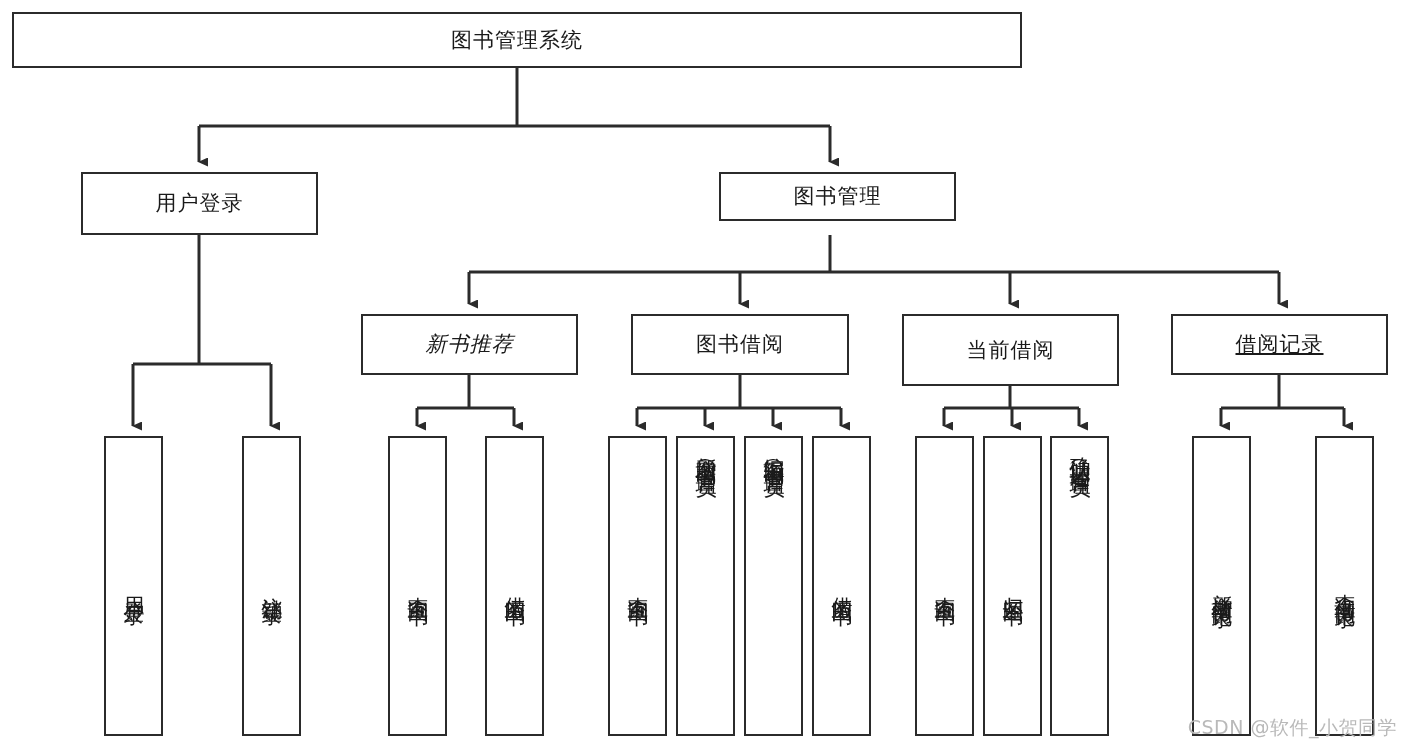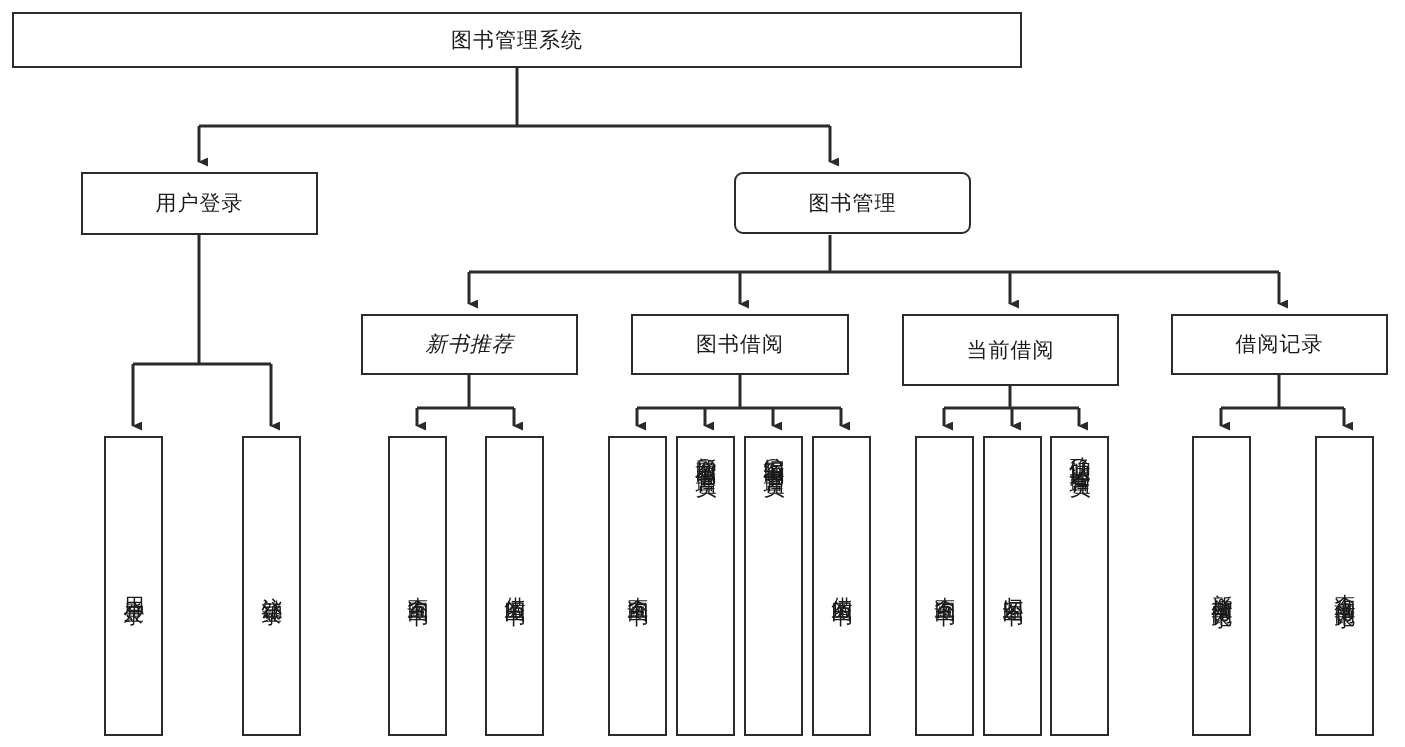--- a/index.html
+++ b/index.html
@@ -103,36 +103,36 @@
   </svg>
 
   <div class="node-box" id="root-box" style="left: 12px; top: 12px; width: 1010px; height: 56px;">
     <span class="node-label">图书管理系统</span>
   </div>
 
   <div id="level1-container">
       <div class="node-box" style="left: 81px; top: 172px; width: 237px; height: 63px;">
         <span class="node-label">用户登录</span>
       </div>
-      <div class="node-box" style="left: 734px; top: 172px; width: 237px; height: 62px; border-radius: 9px;">
+      <div class="node-box" style="left: 719px; top: 172px; width: 237px; height: 49px;">
         <span class="node-label">图书管理</span>
       </div>
     </div>
 
   <div id="level2-container">
       <div class="node-box" style="left: 361px; top: 314px; width: 217px; height: 61px; font-style: italic;">
         <span class="node-label">新书推荐</span>
       </div>
       <div class="node-box" style="left: 631px; top: 314px; width: 218px; height: 61px;">
         <span class="node-label">图书借阅</span>
       </div>
       <div class="node-box" style="left: 902px; top: 314px; width: 217px; height: 72px;">
         <span class="node-label">当前借阅</span>
       </div>
-      <div class="node-box" style="left: 1171px; top: 314px; width: 217px; height: 61px;">
+      <div class="node-box" style="left: 1171px; top: 314px; width: 217px; height: 61px; text-decoration: underline;">
         <span class="node-label">借阅记录</span>
       </div>
     </div>
 
   <div id="leaves-container">
       <div class="leaf-box" style="left: 104px; top: 436px; width: 59px; height: 300px;">
         <span class="leaf-label">用户登录</span>
       </div>
       <div class="leaf-box" style="left: 242px; top: 436px; width: 59px; height: 300px;">
         <span class="leaf-label">注销登录</span>
@@ -165,13 +165,14 @@
         <span class="leaf-label">确认归还（管理员）</span>
       </div>
       <div class="leaf-box" style="left: 1192px; top: 436px; width: 59px; height: 300px;">
         <span class="leaf-label">新增借阅记录</span>
       </div>
       <div class="leaf-box" style="left: 1315px; top: 436px; width: 59px; height: 300px;">
         <span class="leaf-label">查询借阅记录</span>
       </div>
     </div>
 
+  <div class="watermark">CSDN @软件_小贺同学</div>
 </div>
 
 </body></html>

